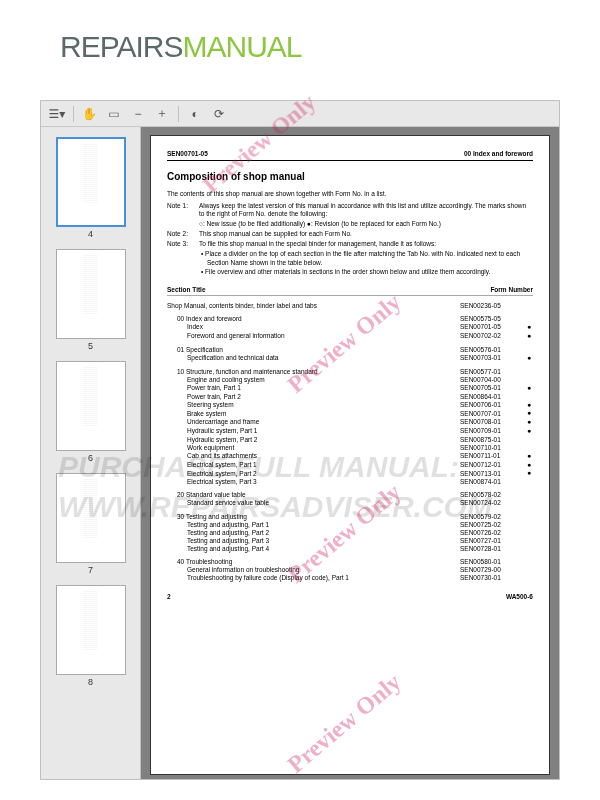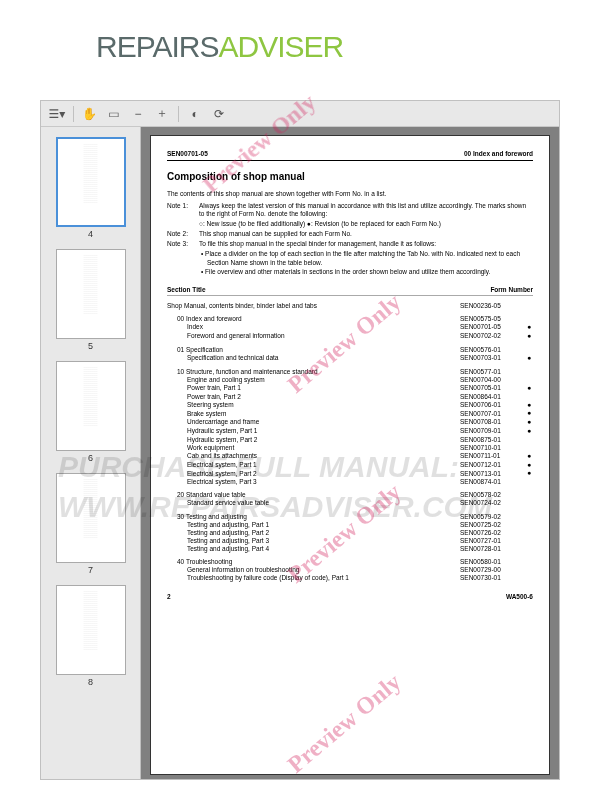--- a/index.html
+++ b/index.html
@@ -10,21 +10,21 @@
     position: relative;
     overflow: hidden;
   }
   .logo {
     position: absolute;
     top: 30px; left: 60px;
     font-size: 30px;
     font-weight: 400;
     letter-spacing: -1px;
   }
-  .logo .p1 { color: #5a6a6a; margin-left: 36px; }
+  .logo .p1 { color: #5a6a6a; }
   .logo .p2 { color: #8ec641; font-weight: 300; }
 
   .viewer {
     position: absolute;
     top: 100px; left: 40px;
     width: 520px; height: 680px;
     border: 1px solid #c0c0c0;
     background: #f5f5f5;
     display: flex;
     flex-direction: column;
@@ -134,21 +134,21 @@
     font-family: 'Comic Sans MS', cursive;
     font-size: 24px;
     transform: rotate(-40deg);
     transform-origin: center;
   }
 </style>
 </head>
 <body>
 
 <div class="logo">
-  <span class="p1">REPAIRS</span><span class="p2">ADVISER</span>
+  <span class="p1">REPAIRS</span><span class="p2">MANUAL</span>
 </div>
 
 <div class="viewer">
   <div class="toolbar">
     <span class="tb-btn">☰▾</span>
     <span class="tb-sep"></span>
     <span class="tb-btn">✋</span>
     <span class="tb-btn">▭</span>
     <span class="tb-btn">−</span>
     <span class="tb-btn">＋</span>

